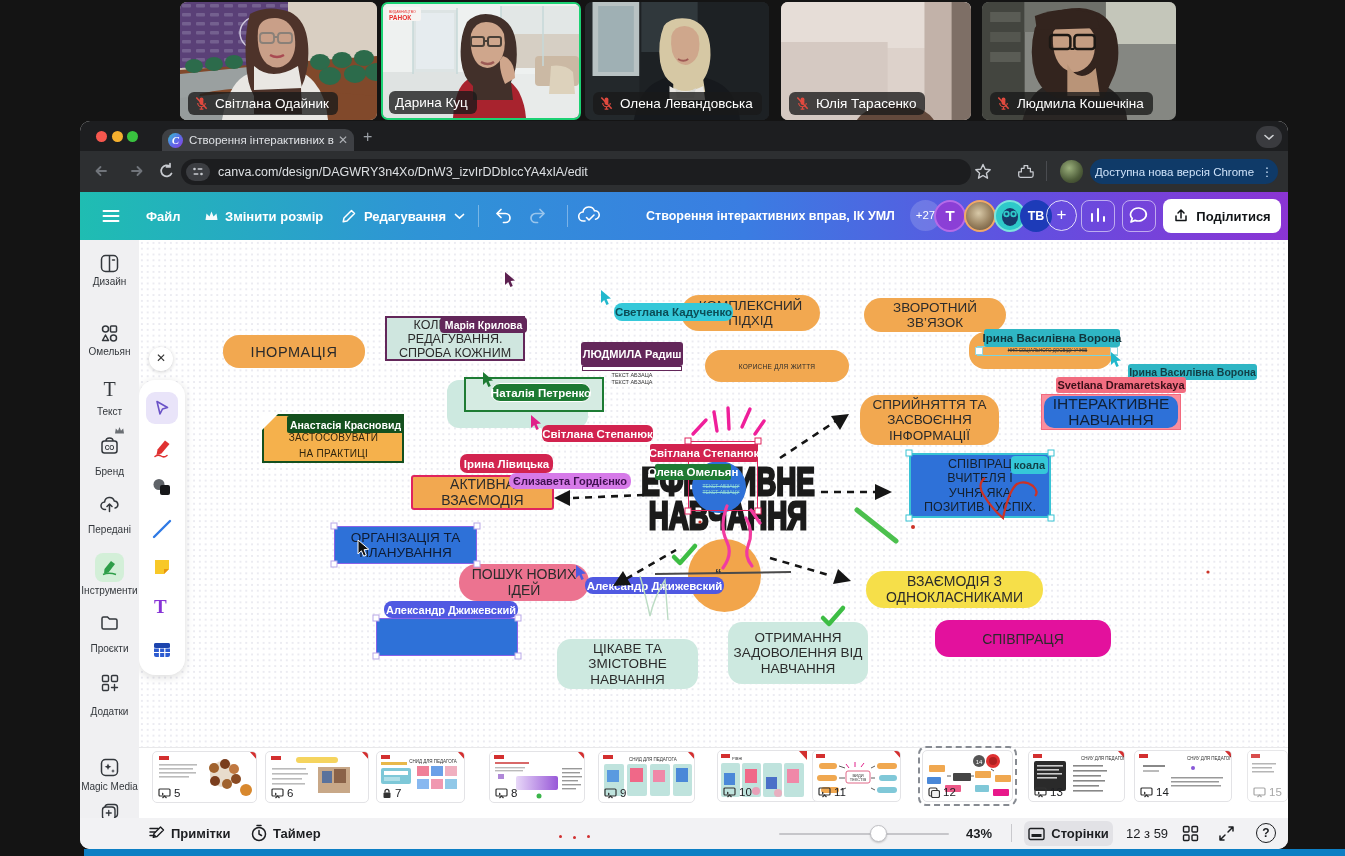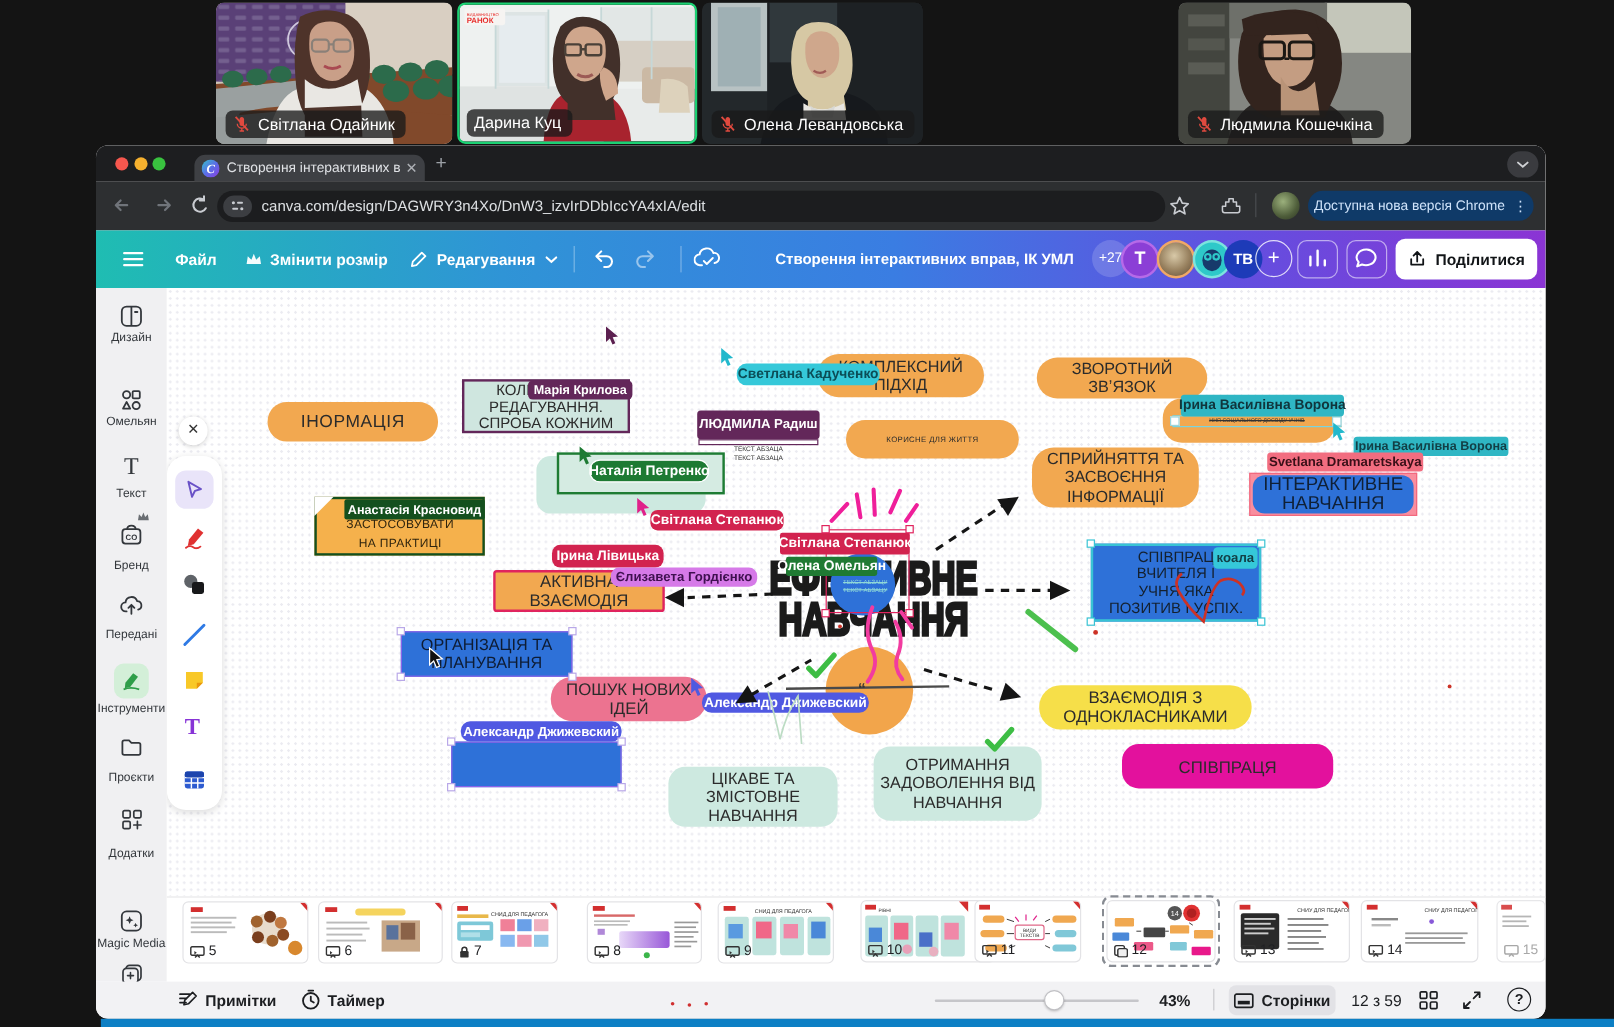--- a/index.html
+++ b/index.html
@@ -127,20 +127,35 @@
    <path d="M90 84 Q106 94 126 84 L128 98 L90 98 Z" fill="#e8e6e2"></path>
    <path d="M96 86 q10 8 22 0 l-2 10 h-18 Z" fill="#d8d8d4"></path>
   </svg>
   <div class="nlabel"><svg class="micoff" viewBox="0 0 16 16">
           <path d="M8 1.5c-1.2 0-2 .9-2 2v4c0 1.2.8 2 2 2s2-.9 2-2v-4c0-1.1-.8-2-2-2z" fill="#e04a3f"></path>
           <path d="M4 7.5c0 2.2 1.8 4 4 4s4-1.8 4-4M8 11.5v2.5M6 14h4" stroke="#e04a3f" stroke-width="1.2" fill="none"></path>
           <path d="M2.5 1.5 L13.5 13.5" stroke="#e04a3f" stroke-width="1.6"></path>
         </svg>Олена Левандовська</div>
  </div>
 
+ <div class="tile" style="left:781px;width:190px">
+  <svg width="190" height="118" viewBox="0 0 196 118" preserveAspectRatio="none">
+   <rect width="196" height="118" fill="#ddd2cb"></rect>
+   <rect x="0" y="0" width="196" height="46" fill="#e6ddd7"></rect>
+   <rect x="0" y="40" width="110" height="78" fill="#d5c9c2"></rect>
+   <rect x="148" y="0" width="30" height="118" fill="#c2b2a9"></rect>
+   <rect x="176" y="0" width="20" height="118" fill="#7e6f66"></rect>
+   <ellipse cx="118" cy="126" rx="42" ry="24" fill="#63493c"></ellipse>
+  </svg>
+  <div class="nlabel"><svg class="micoff" viewBox="0 0 16 16">
+          <path d="M8 1.5c-1.2 0-2 .9-2 2v4c0 1.2.8 2 2 2s2-.9 2-2v-4c0-1.1-.8-2-2-2z" fill="#e04a3f"></path>
+          <path d="M4 7.5c0 2.2 1.8 4 4 4s4-1.8 4-4M8 11.5v2.5M6 14h4" stroke="#e04a3f" stroke-width="1.2" fill="none"></path>
+          <path d="M2.5 1.5 L13.5 13.5" stroke="#e04a3f" stroke-width="1.6"></path>
+        </svg>Юлія Тарасенко</div>
+ </div>
 
  <div class="tile" style="left:982px;width:194px">
   <svg width="194" height="118" viewBox="0 0 191 118" preserveAspectRatio="none">
    <rect width="191" height="118" fill="#858782"></rect>
    <rect x="0" y="0" width="42" height="118" fill="#43453f"></rect>
    <rect x="8" y="10" width="30" height="10" fill="#5a5c55"></rect>
         <rect x="8" y="30" width="30" height="10" fill="#54564f"></rect>
         <rect x="8" y="50" width="30" height="10" fill="#5a5c55"></rect>
    <rect x="120" y="0" width="71" height="42" fill="#c4c6ba"></rect>
    <rect x="42" y="0" width="80" height="30" fill="#6e706a"></rect>
@@ -324,21 +339,21 @@
       </svg>
   </div>
   <div id="canvas">
 
     <div class="abs" style="left:449px;top:225px;width:280px;text-align:center;font-weight:700;font-size:42px;line-height:37px;color:#1b1b1b;-webkit-text-stroke:3px #1b1b1b;transform:scale(.66,.92);transform-origin:50% 0">ЕФЕКТИВНЕ<br>НАВЧАННЯ</div>
 
     <div class="pill" style="left:84px;top:95px;width:142px;height:33px;background:#f2a850;border-radius:16px;font-size:14.5px;font-weight:400;letter-spacing:.5px">ІНОРМАЦІЯ</div>
     <div class="pill" style="left:542px;top:55px;width:139px;height:36px;background:#f2a850;border-radius:18px;font-size:13.5px;font-weight:400;line-height:15px">КОМПЛЕКСНИЙ<br>ПІДХІД</div>
     <div class="pill" style="left:725px;top:58px;width:142px;height:34px;background:#f2a850;border-radius:17px;font-size:13.5px;font-weight:400;line-height:15px">ЗВОРОТНИЙ<br>ЗВʼЯЗОК</div>
     <div class="pill" style="left:566px;top:110px;width:144px;height:32px;background:#f2a850;border-radius:16px;font-size:6.5px;font-weight:400;letter-spacing:.3px">КОРИСНЕ ДЛЯ ЖИТТЯ</div>
-    <div class="pill" style="left:721px;top:133px;width:139px;height:50px;background:#f2a850;border-radius:18px;font-size:13.5px;font-weight:400;line-height:15.5px">СПРИЙНЯТТЯ ТА<br>ЗАСВОЄННЯ<br>ІНФОРМАЦІЇ</div>
+    <div class="pill" style="left:721px;top:155px;width:139px;height:50px;background:#f2a850;border-radius:18px;font-size:13.5px;font-weight:400;line-height:15.5px">СПРИЙНЯТТЯ ТА<br>ЗАСВОЄННЯ<br>ІНФОРМАЦІЇ</div>
 
     <div class="abs" style="left:308px;top:140px;width:141px;height:48px;background:#cde9e0;border-radius:12px"></div>
     <div class="abs" style="left:325px;top:137px;width:140px;height:35px;background:#d5ebe2;border:2px solid #1e7c34"></div>
     <div class="pill" style="left:418px;top:399px;width:141px;height:50px;background:#cde9e0;border-radius:14px;font-size:13.5px;font-weight:400;line-height:15.5px">ЦІКАВЕ ТА<br>ЗМІСТОВНЕ<br>НАВЧАННЯ</div>
     <div class="pill" style="left:589px;top:382px;width:140px;height:62px;background:#cde9e0;border-radius:14px;font-size:13.5px;font-weight:400;line-height:15.5px">ОТРИМАННЯ<br>ЗАДОВОЛЕННЯ ВІД<br>НАВЧАННЯ</div>
 
     <div class="abs" style="left:246px;top:76px;width:140px;height:45px;background:#cfe6df;border:2px solid #63275a;display:flex;align-items:center;justify-content:center;text-align:center;font-size:12.5px;line-height:14px;color:#2b2b2b">КОЛЕКТИВНЕ<br>РЕДАГУВАННЯ.<br>СПРОБА КОЖНИМ</div>
 
     <div class="abs" style="left:123px;top:174px;width:142px;height:49px;background:#f5b14c;border:2.5px solid #14501e"></div>
     <div class="abs" style="left:123px;top:174px;border-style:solid;border-width:16px 16px 0 0;border-color:#fff transparent transparent transparent"></div>

